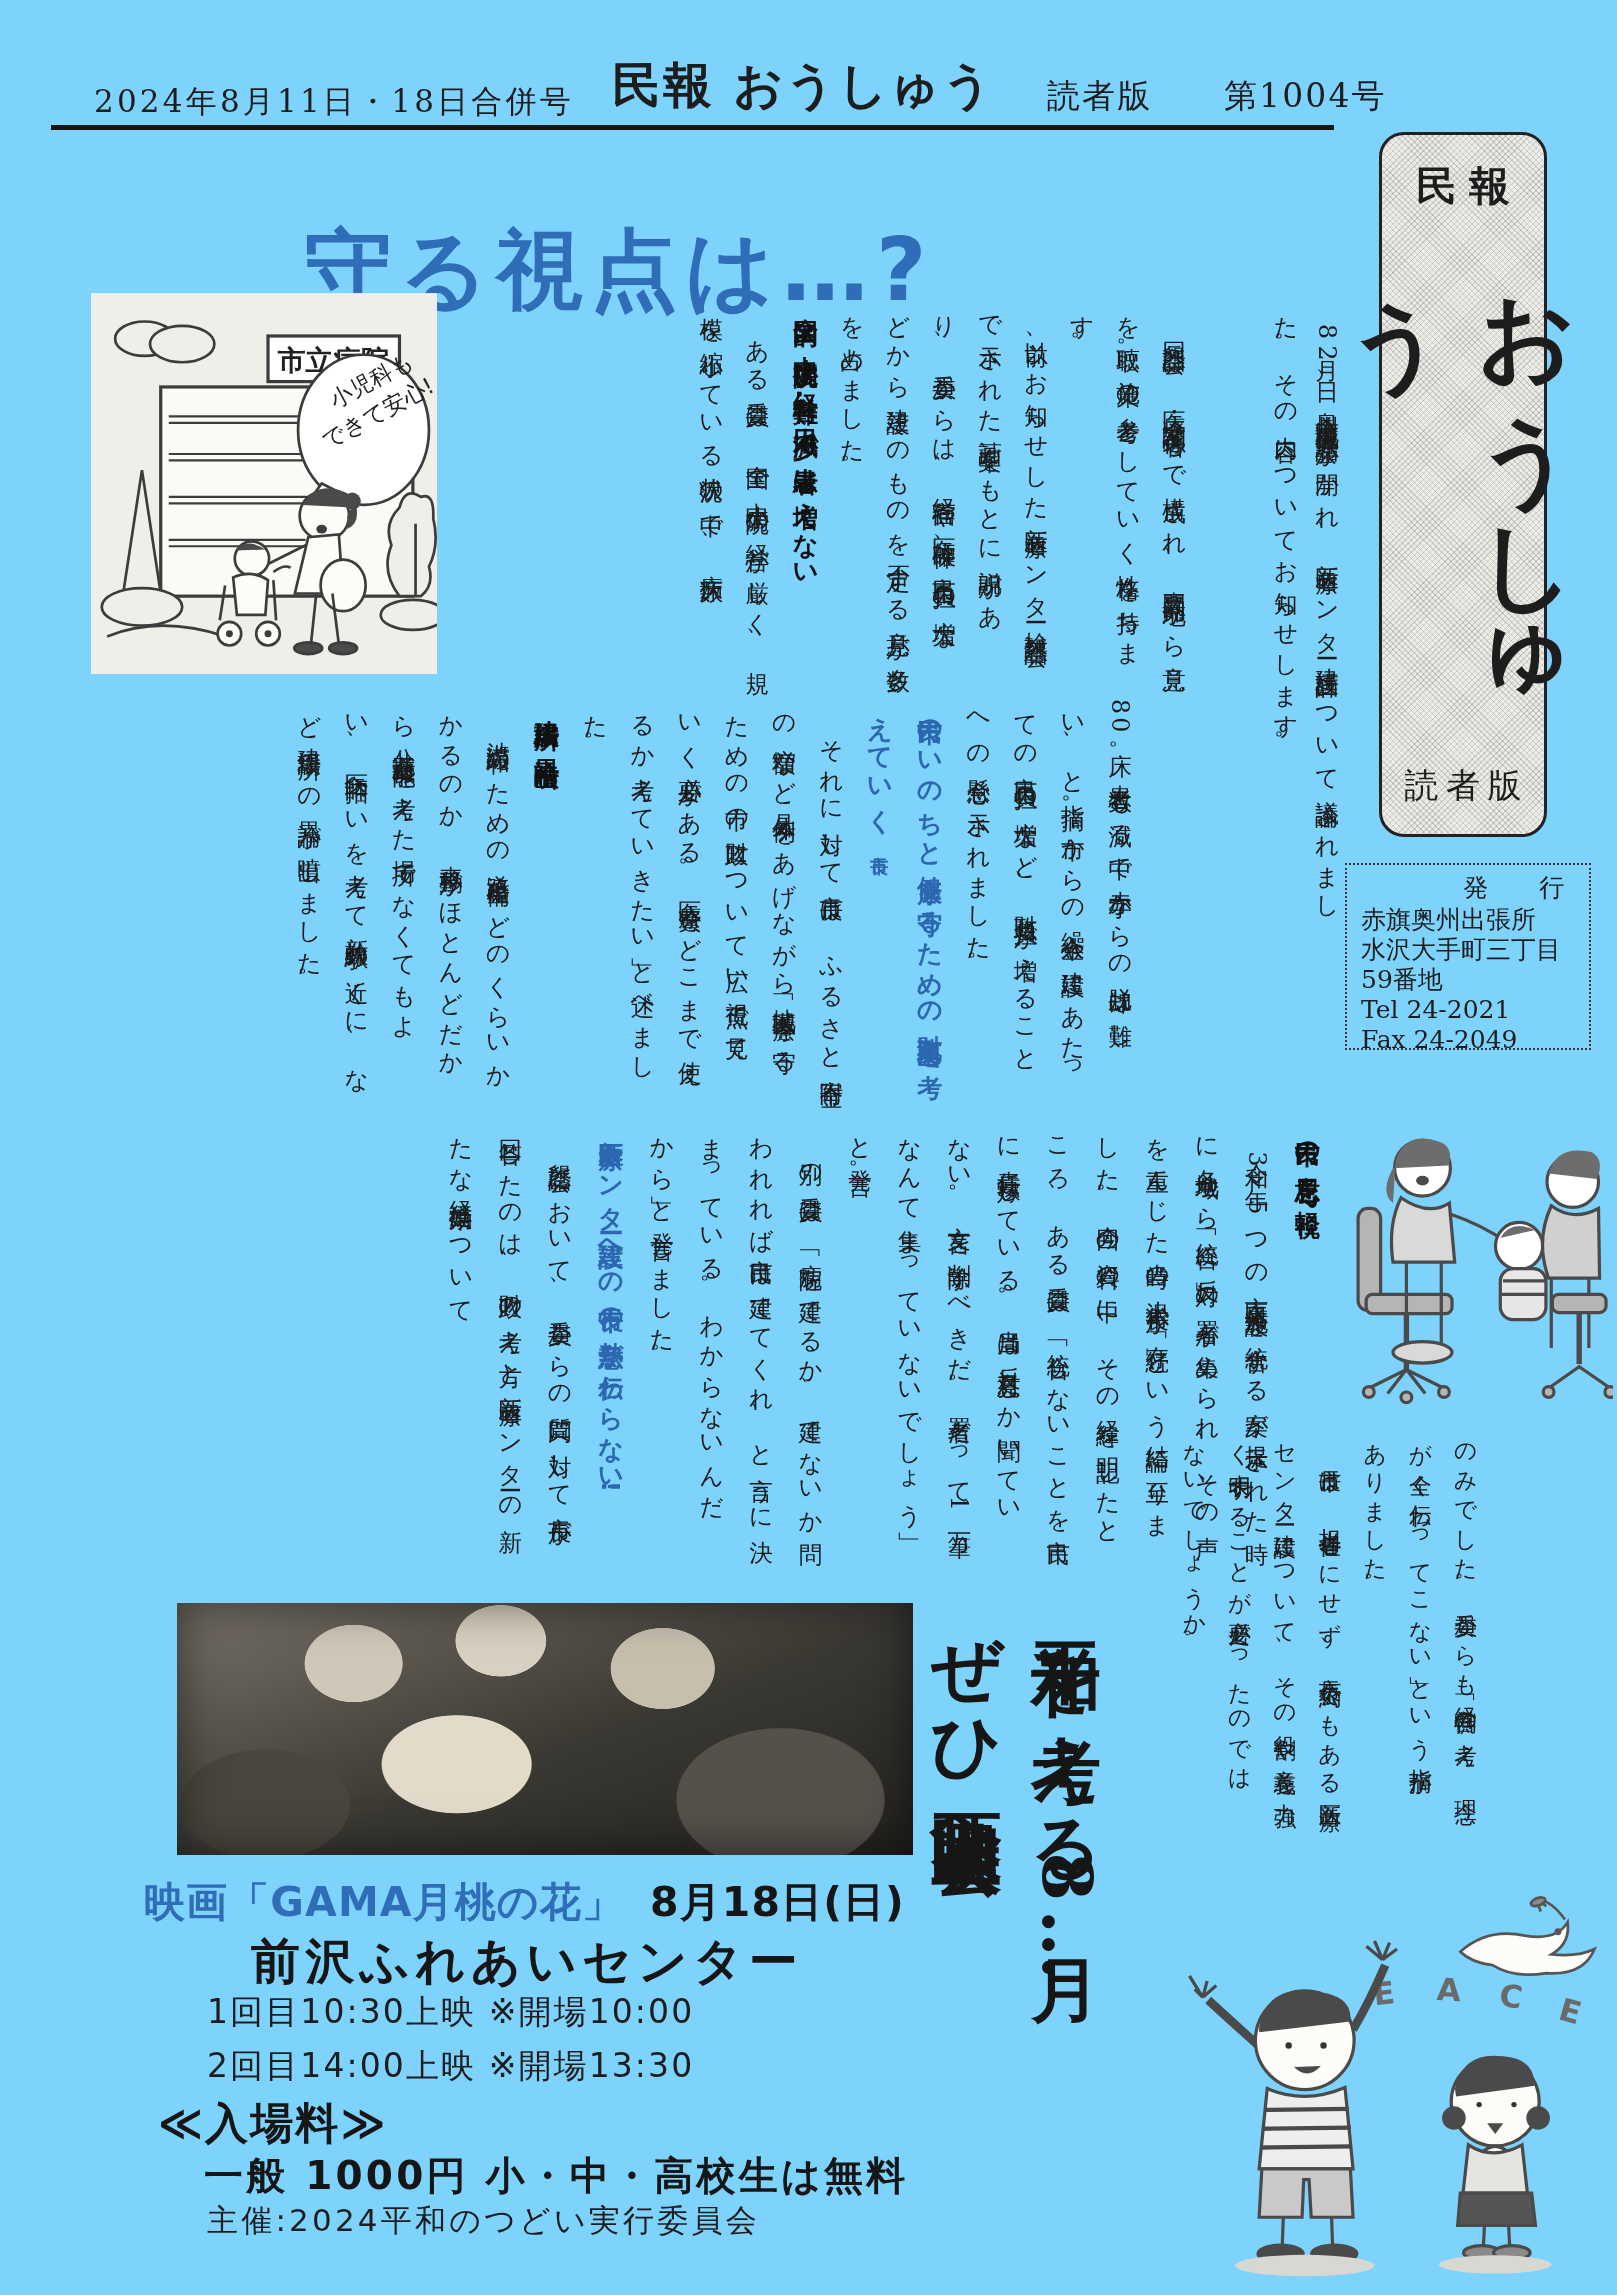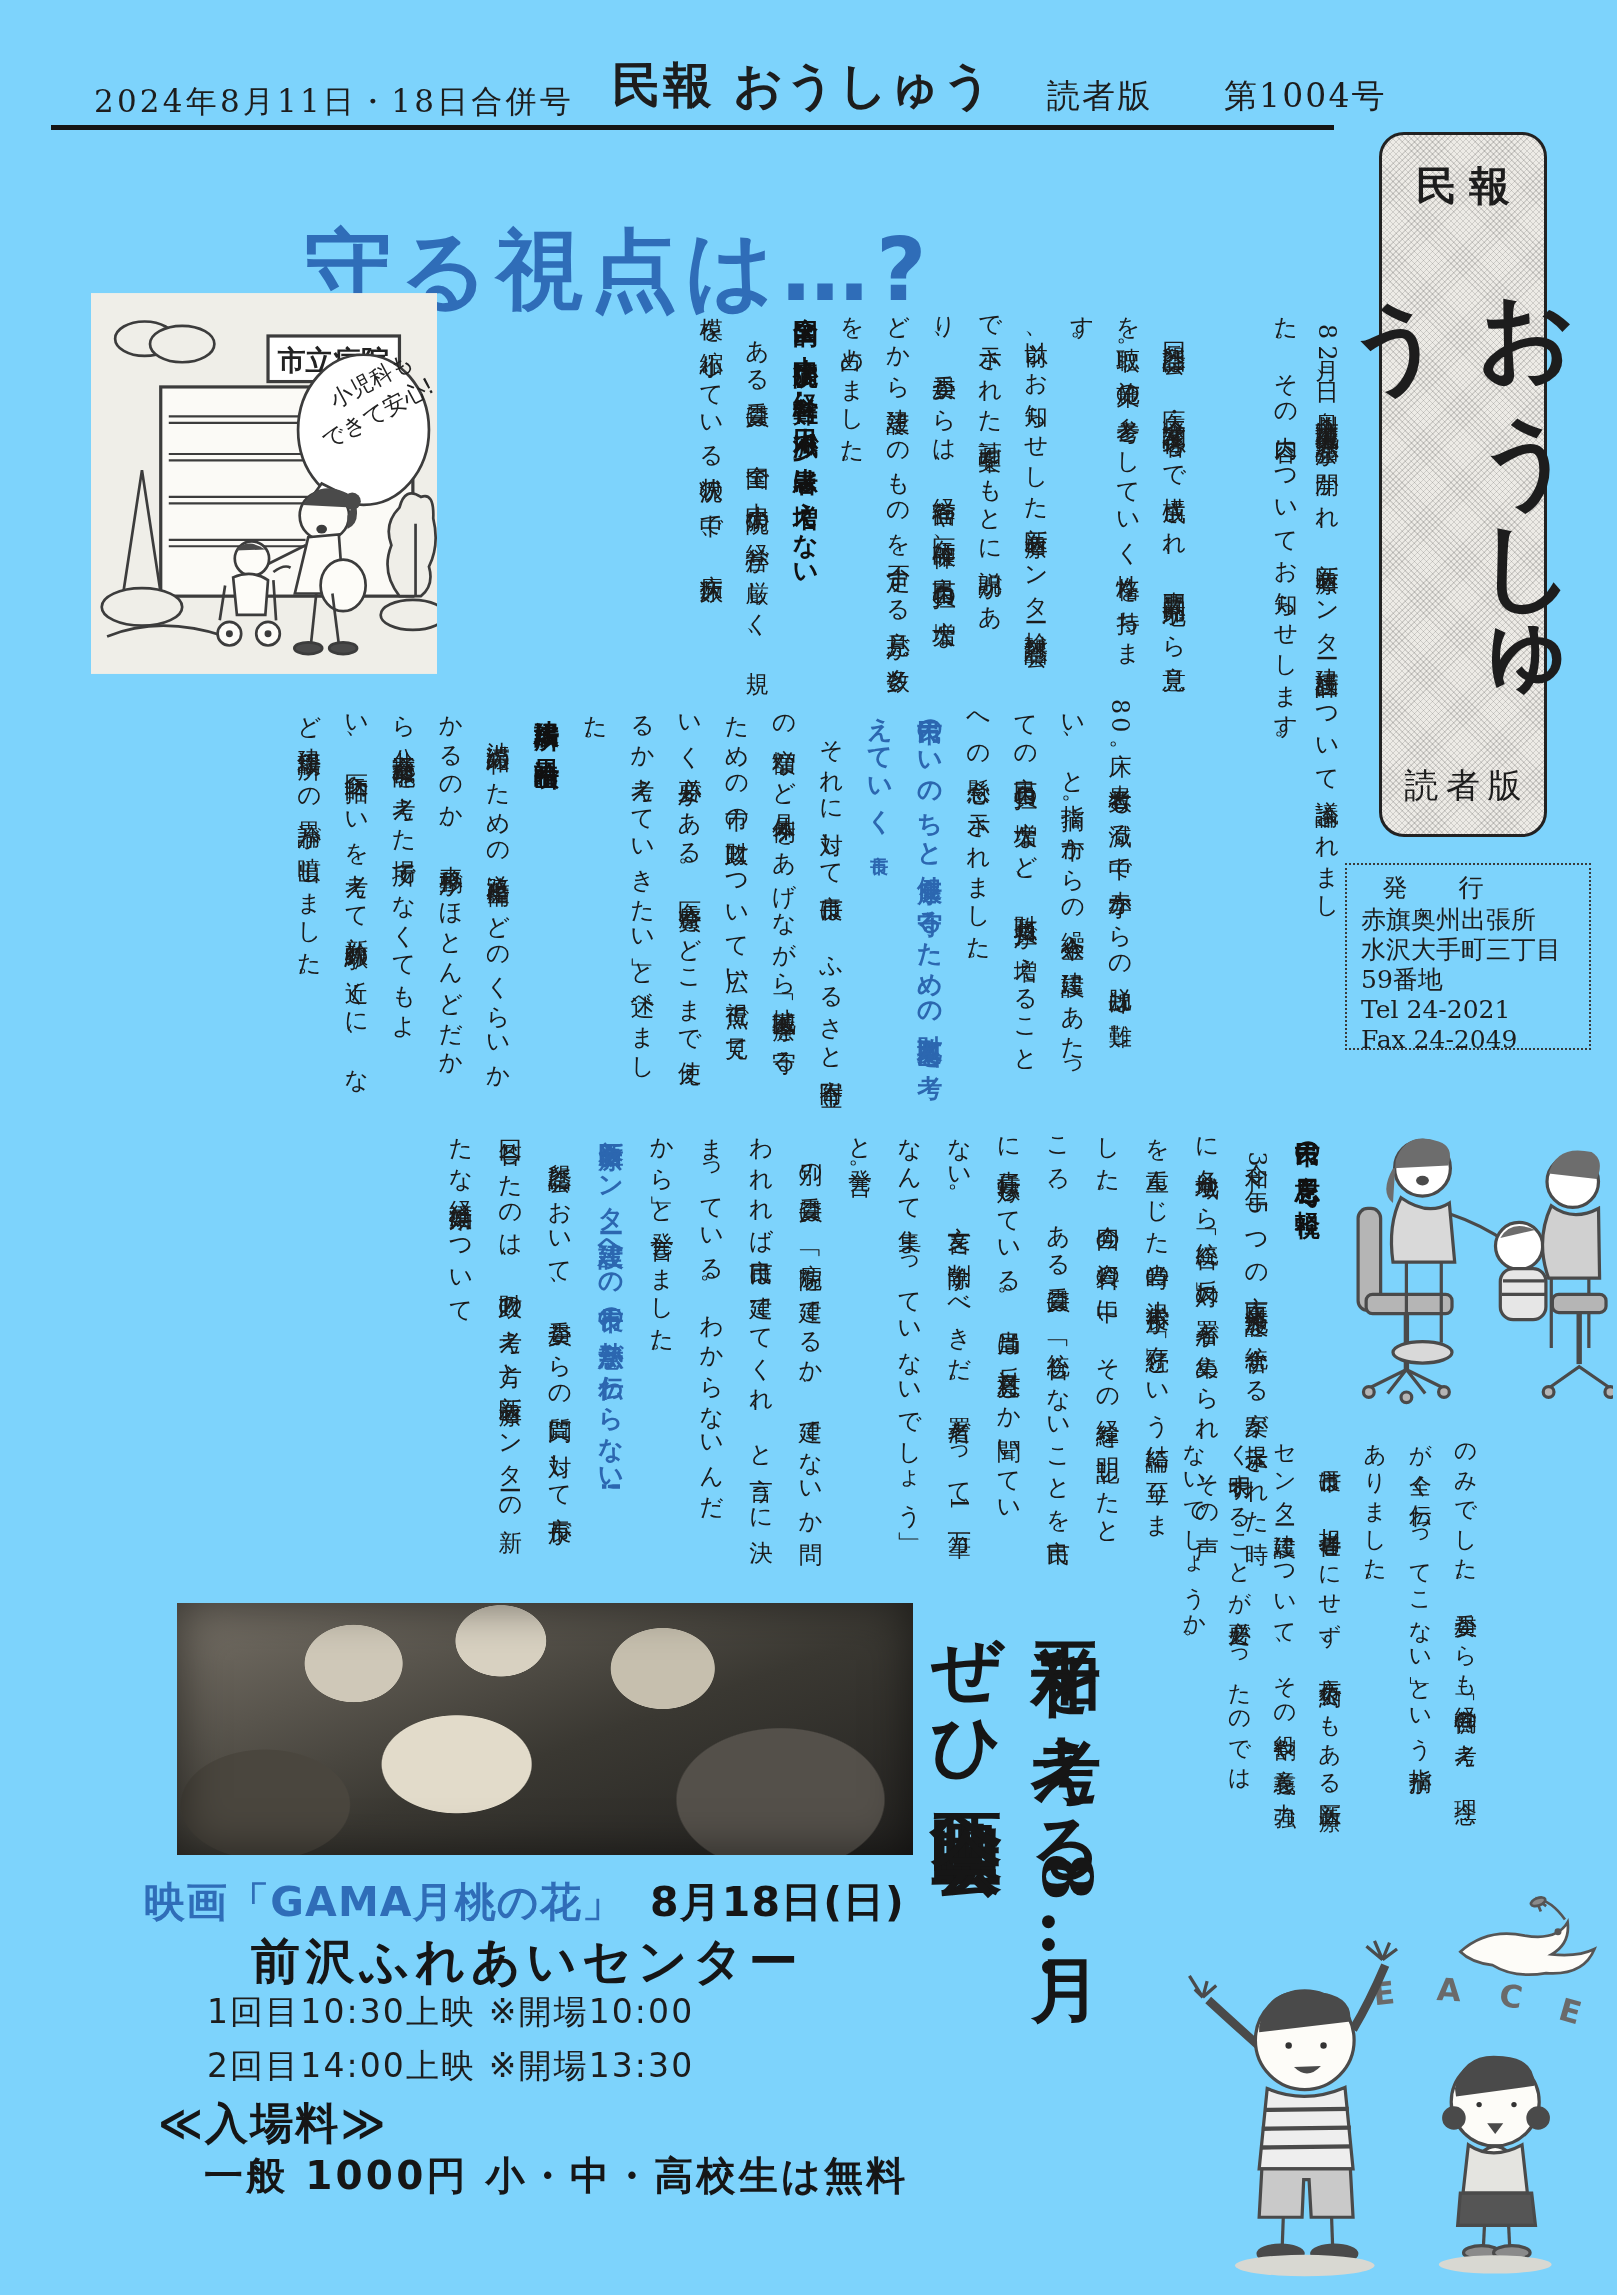--- a/index.html
+++ b/index.html
@@ -27,21 +27,21 @@
       repeating-linear-gradient(45deg,rgba(50,50,50,.16) 0 1.1px,transparent 1.1px 4.3px),
       repeating-linear-gradient(-45deg,rgba(50,50,50,.16) 0 1.1px,transparent 1.1px 4.3px),
       #edebe6;
     display:flex;flex-direction:column;align-items:center;}
   .m-top{margin-top:23.6px;font-size:41px;font-weight:600;letter-spacing:11.8px;text-indent:11.8px;}
   .m-title{writing-mode:vertical-rl;font-size:96px;font-weight:700;letter-spacing:5.4px;margin-top:15px;}
   .m-ed{margin-top:auto;margin-bottom:25px;font-size:34px;letter-spacing:7.5px;text-indent:7.5px;}
   
   .publisher{left:1345px;top:863px;width:246px;height:187px;border:2.1px dotted #3a3a3a;
     box-sizing:border-box;padding:7.5px 3.2px 5.4px 14px;font-size:25px;line-height:1.2;}
-  .pub-head{text-align:left;letter-spacing:21.5px;text-indent:21.5px;margin-bottom:2.1px;}
+  .pub-head{text-align:right;letter-spacing:21.5px;text-indent:21.5px;margin-bottom:2.1px;}
   
   .vband{writing-mode:vertical-rl;font-size:23.6px;letter-spacing:3.2px;color:#1b1b1b;}
   .vband p{margin:0;text-indent:1em;}
   .vband p.cont{text-indent:0;}
   .vband h4{margin:0;font-family:"DejaVu Sans","Liberation Sans",sans-serif;
     font-weight:700;font-size:25px;letter-spacing:2.1px;color:#111;}
   .vband h4.sub-blue{color:#2c67b0;}
   .vband .tail{font-size:0.72em;}
   .lede  {left:1197px;top:300px; width:150px; height:647px;line-height:1.75;}
   .band-a{left:450px; top:299px; width:747px;height:359px; line-height:1.95;}
@@ -255,20 +255,21 @@
   </div>
 
   <div class="abs mv mv-line1">
     <span class="blue">映画「GAMA月桃の花」</span><span class="date">8月18日(日)</span>
   </div>
   <div class="abs mv mv-venue">前沢ふれあいセンター</div>
   <div class="abs mv-show">1回目10:30上映 ※開場10:00</div>
   <div class="abs mv-show mv-show2">2回目14:00上映 ※開場13:30</div>
   <div class="abs mv mv-feehead">≪入場料≫</div>
   <div class="abs mv mv-fee">一般 1000円  小・中・高校生は無料</div>
+  <div class="abs mv-org">主催:2024平和のつどい実行委員会</div>
 
   <svg class="abs illo peace-illo" viewBox="0 0 880 740">
     <g stroke="#555" stroke-width="5" fill="#fdfcf8">
       <path d="M600 115 Q650 70 720 85 Q780 95 800 60 Q805 100 770 120 Q820 125 850 110 Q830 160 760 155 Q700 165 660 140 Q620 135 600 115 Z"></path>
       <circle cx="782" cy="78" r="4" fill="#555"></circle>
       <path d="M795 55 Q770 20 740 15 M740 15 L760 30 M740 15 L750 40" fill="none"></path>
       <ellipse cx="745" cy="22" rx="14" ry="7" fill="#8a8a8a" transform="rotate(-20 745 22)"></ellipse>
     </g>
     <g fill="#6a6a6a" font-size="58" font-weight="bold">
       <text x="330" y="240" transform="rotate(-14 330 240)">P</text>

